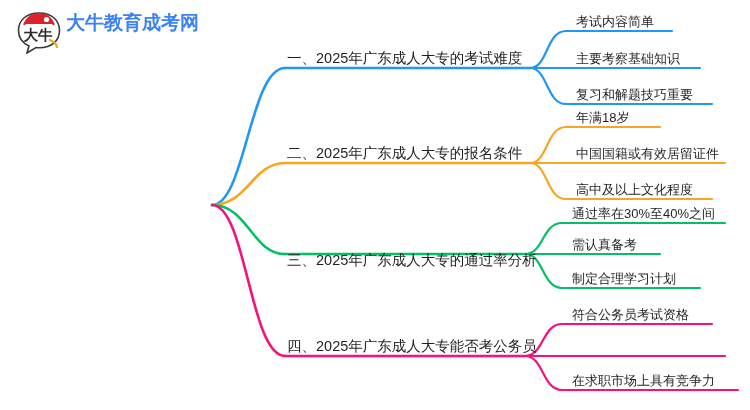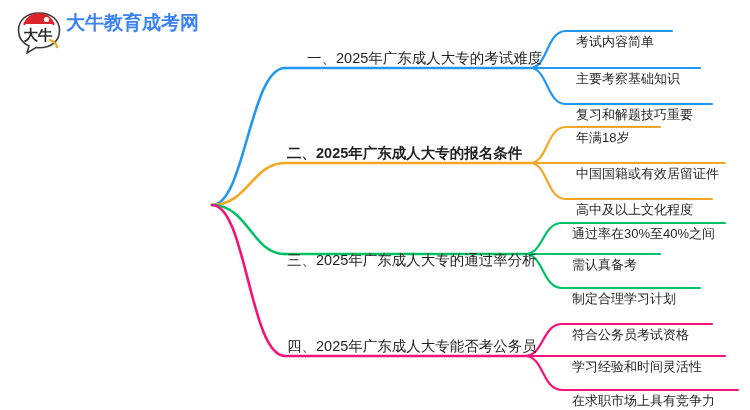--- a/index.html
+++ b/index.html
@@ -74,21 +74,20 @@
   #root-node {
     font-size: 14.5px;
     left: 8px;
     top: 197px;
   }
   .branch-node {
     font-size: 14.5px;
   }
   .leaf-node {
     font-size: 13px;
-    margin-top: 20px;
   }
 </style>
 </head>
 <body>
 
 <div id="canvas">
 
   <div id="logo">
     <svg id="logo-mark" viewBox="0 0 46 44">
 
@@ -147,33 +146,32 @@
       </g>
       <g stroke="#f5127b" stroke-width="2.2">
         <path d="M525 356 C544 356 542 324 562 324 L712 324"></path>
         <path d="M525 356 L562 356 L725 356"></path>
         <path d="M525 356 C544 356 542 390 562 390 L738 390"></path>
       </g>
     </g>
   </svg>
 
 
-  <div class="node branch-node" style="left:287px; top:51px;margin-left:20px;">一、2025年广东成人大专的考试难度</div>
+  <div class="node branch-node" style="left:287px; top:51px;">一、2025年广东成人大专的考试难度</div>
   <div class="node leaf-node" style="left:576px; top:15px;">考试内容简单</div>
   <div class="node leaf-node" style="left:576px; top:52px;">主要考察基础知识</div>
   <div class="node leaf-node" style="left:576px; top:88px;">复习和解题技巧重要</div>
 
-  <div class="node branch-node" style="left:287px; top:146px;font-weight:bold;">二、2025年广东成人大专的报名条件</div>
+  <div class="node branch-node" style="left:287px; top:146px;">二、2025年广东成人大专的报名条件</div>
   <div class="node leaf-node" style="left:576px; top:111px;">年满18岁</div>
   <div class="node leaf-node" style="left:576px; top:147px;">中国国籍或有效居留证件</div>
   <div class="node leaf-node" style="left:576px; top:183px;">高中及以上文化程度</div>
 
   <div class="node branch-node" style="left:287px; top:237px;margin-top:16px;">三、2025年广东成人大专的通过率分析</div>
   <div class="node leaf-node" style="left:572px; top:207px;">通过率在30%至40%之间</div>
   <div class="node leaf-node" style="left:572px; top:238px;">需认真备考</div>
   <div class="node leaf-node" style="left:572px; top:272px;">制定合理学习计划</div>
 
   <div class="node branch-node" style="left:287px; top:339px;">四、2025年广东成人大专能否考公务员</div>
   <div class="node leaf-node" style="left:572px; top:308px;">符合公务员考试资格</div>
-  <div class="node leaf-node" style="left:572px; top:340px;">学习经验和时间灵活性</div>
   <div class="node leaf-node" style="left:572px; top:374px;">在求职市场上具有竞争力</div>
 
 </div>
 
 </body></html>

